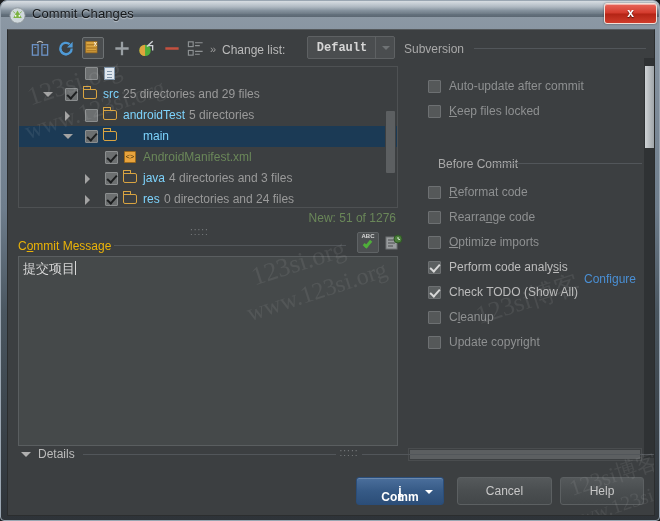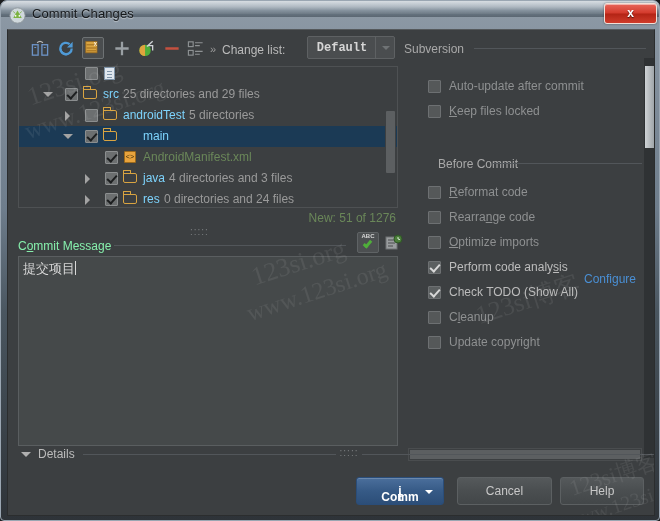--- a/index.html
+++ b/index.html
@@ -213,21 +213,21 @@
   }
   #tree-splitter {
     position: absolute; left: 172px; top: 163px;
     width: 26px; height: 6px;
     color: #7a7d7f; font-size: 10px; letter-spacing: 1px; line-height: 6px;
   }
 
   
   #cm-label {
     position: absolute; left: 0; top: 173px;
-    font-size: 12px; color: #86efac; white-space: nowrap;
+    font-size: 12px; color: #eab308; white-space: nowrap;
   }
   #cm-label u { text-decoration: underline; }
   #cm-rule {
     position: absolute; left: 96px; top: 179px; width: 232px; height: 1px;
     background: #52565a;
   }
   #cm-spell {
     position: absolute; left: 339px; top: 166px; width: 22px; height: 21px;
     background: #4c4f51; border: 1px solid #5f6365; border-radius: 2px;
     cursor: pointer;

